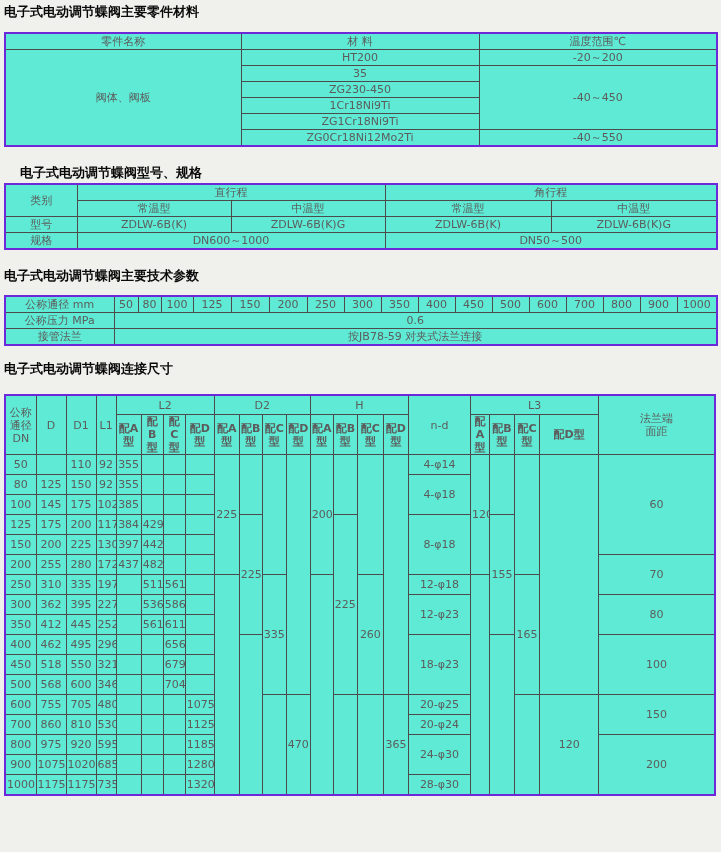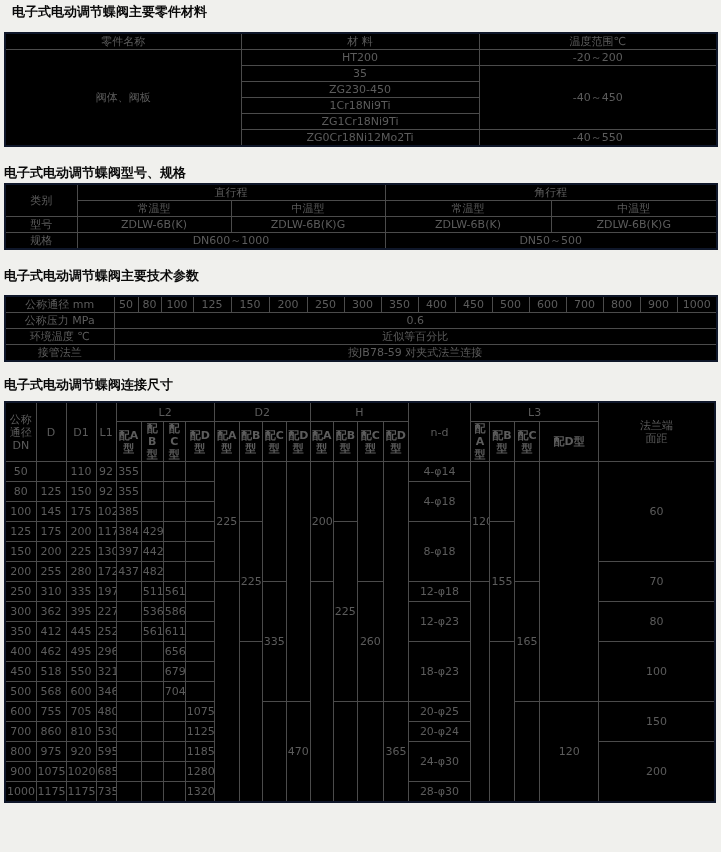--- a/index.html
+++ b/index.html
@@ -5,27 +5,27 @@
   html,body{margin:0;padding:0;}
   body{
     width:721px;height:852px;box-sizing:border-box;
     padding:4px 5px 0 4px;background:#f0f0ed;overflow:hidden;
     font-family:"DejaVu Sans",sans-serif;
   }
   .sec-title{
     font-size:13px;line-height:15px;font-weight:bold;color:#0a0a0a;
     font-family:"DejaVu Sans",sans-serif;
   }
-  .mt1{margin:0 0 13px 8px;}
-  .mt2{margin:18px 0 3px 0;}
+  .mt1{margin:0 0 13px 0;}
+  .mt2{margin:18px 0 3px 16px;}
   .mt3{margin:18px 0 12px 0;}
-  .mt4{margin:15px 0 9px 0;font-family:Liberation Serif, serif;}
+  .mt4{margin:15px 0 18px 0;font-family:Liberation Serif, serif;}
   table{
     border-collapse:collapse;table-layout:fixed;width:712px;
-    background:#000000;border:2px solid #0f172a;padding-left:48px;
+    background:#5eead4;border:2px solid #6d28d9;padding-left:48px;
   }
   td,th{
     border:1px solid #4b4b4b;font-size:11px;line-height:13px;color:#5c5c5c;
     font-weight:normal;text-align:center;vertical-align:middle;
     padding:1px 2px;overflow:hidden;white-space:normal;
   }
   .t1 td,.t1 th,.t2 td,.t3 td{height:13px;}
   .t4 thead th{padding:0 1px;}
   .t4 thead tr.h1 th{height:18px;}
   .t4 thead tr.h2 th{height:26px;font-weight:bold;}
@@ -150,24 +150,20 @@
     <td>500</td>
     <td>600</td>
     <td>700</td>
     <td>800</td>
     <td>900</td>
     <td>1000</td>
   </tr>
   <tr>
     <td>公称压力 MPa</td>
     <td colspan="17">0.6</td>
-  </tr>
-  <tr>
-    <td>环境温度 ℃</td>
-    <td colspan="17">近似等百分比</td>
   </tr>
   <tr>
     <td>接管法兰</td>
     <td colspan="17">按JB78-59 对夹式法兰连接</td>
   </tr>
 </tbody>
   </table>
 
 <div class="sec-title mt4">电子式电动调节蝶阀连接尺寸</div>
 <table class="t4">

